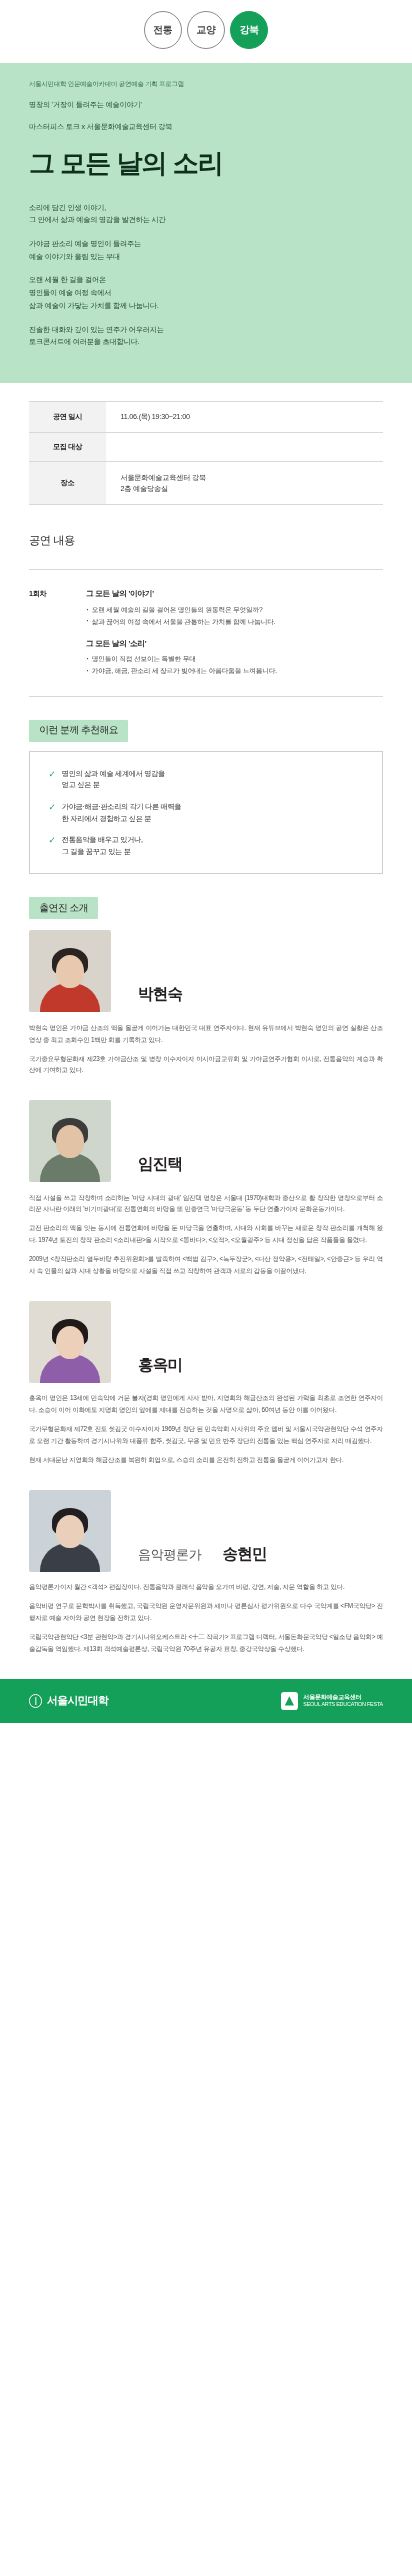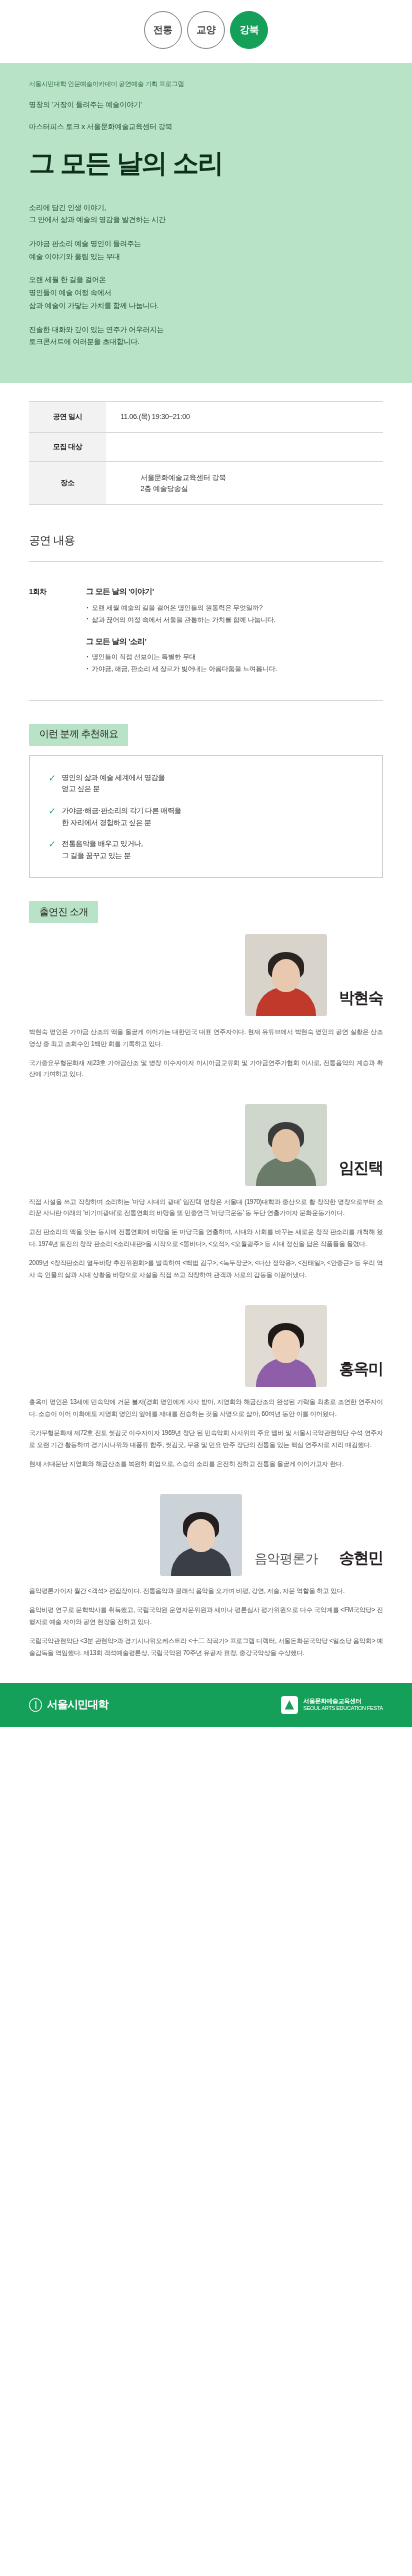--- a/index.html
+++ b/index.html
@@ -70,21 +70,21 @@
 
   
   .info {
     padding: 17.5px 29px 5.2px;
   }
   .info-row {
     display: flex;
     align-items: stretch;
     border-top: 0.5px solid #d8d8d8;
   }
-  .info-row:last-child { border-bottom: 0.5px solid #d8d8d8; gap: 20px; }
+  .info-row:last-child { border-bottom: 0.5px solid #d8d8d8; }
   .info-label {
     width: 77px;
     flex: 0 0 77px;
     background: #f2f2f2;
     font-size: 7.2px;
     font-weight: bold;
     color: #231f20;
     display: flex;
     align-items: center;
     justify-content: center;
@@ -126,21 +126,22 @@
   }
   .sec-wrap { padding: 0; }
 
   
   .prog {
     padding: 9.3px 29px 0;
   }
   .prog-row {
     display: flex;
     border-top: 0.5px solid #d8d8d8;
-    padding: 25px 0;
+    padding: 19px 0;
+    margin-top: 8px;
   }
   .prog-row:last-child { border-bottom: 0.5px solid #d8d8d8; }
   .prog-idx {
     width: 57px;
     flex: 0 0 57px;
     font-size: 7.2px;
     font-weight: bold;
     letter-spacing: -0.3px;
   }
   .prog-body { flex: 1; }
@@ -193,23 +194,22 @@
     line-height: 1.4;
     flex: 0 0 auto;
   }
 
   
   .people { padding: 11.3px 29px 0; }
   .person { margin-bottom: 24px; }
   .person-head {
     display: flex;
     align-items: flex-end;
-    gap: 12px;
+    gap: 27px;
     margin-bottom: 9.3px;
-    justify-content: flex-end;
   }
   .portrait {
     width: 82px; height: 82px;
     flex: 0 0 82px;
     border-radius: 2.1px;
     overflow: hidden;
     position: relative;
   }
   .person-name {
     font-size: 15.5px;

